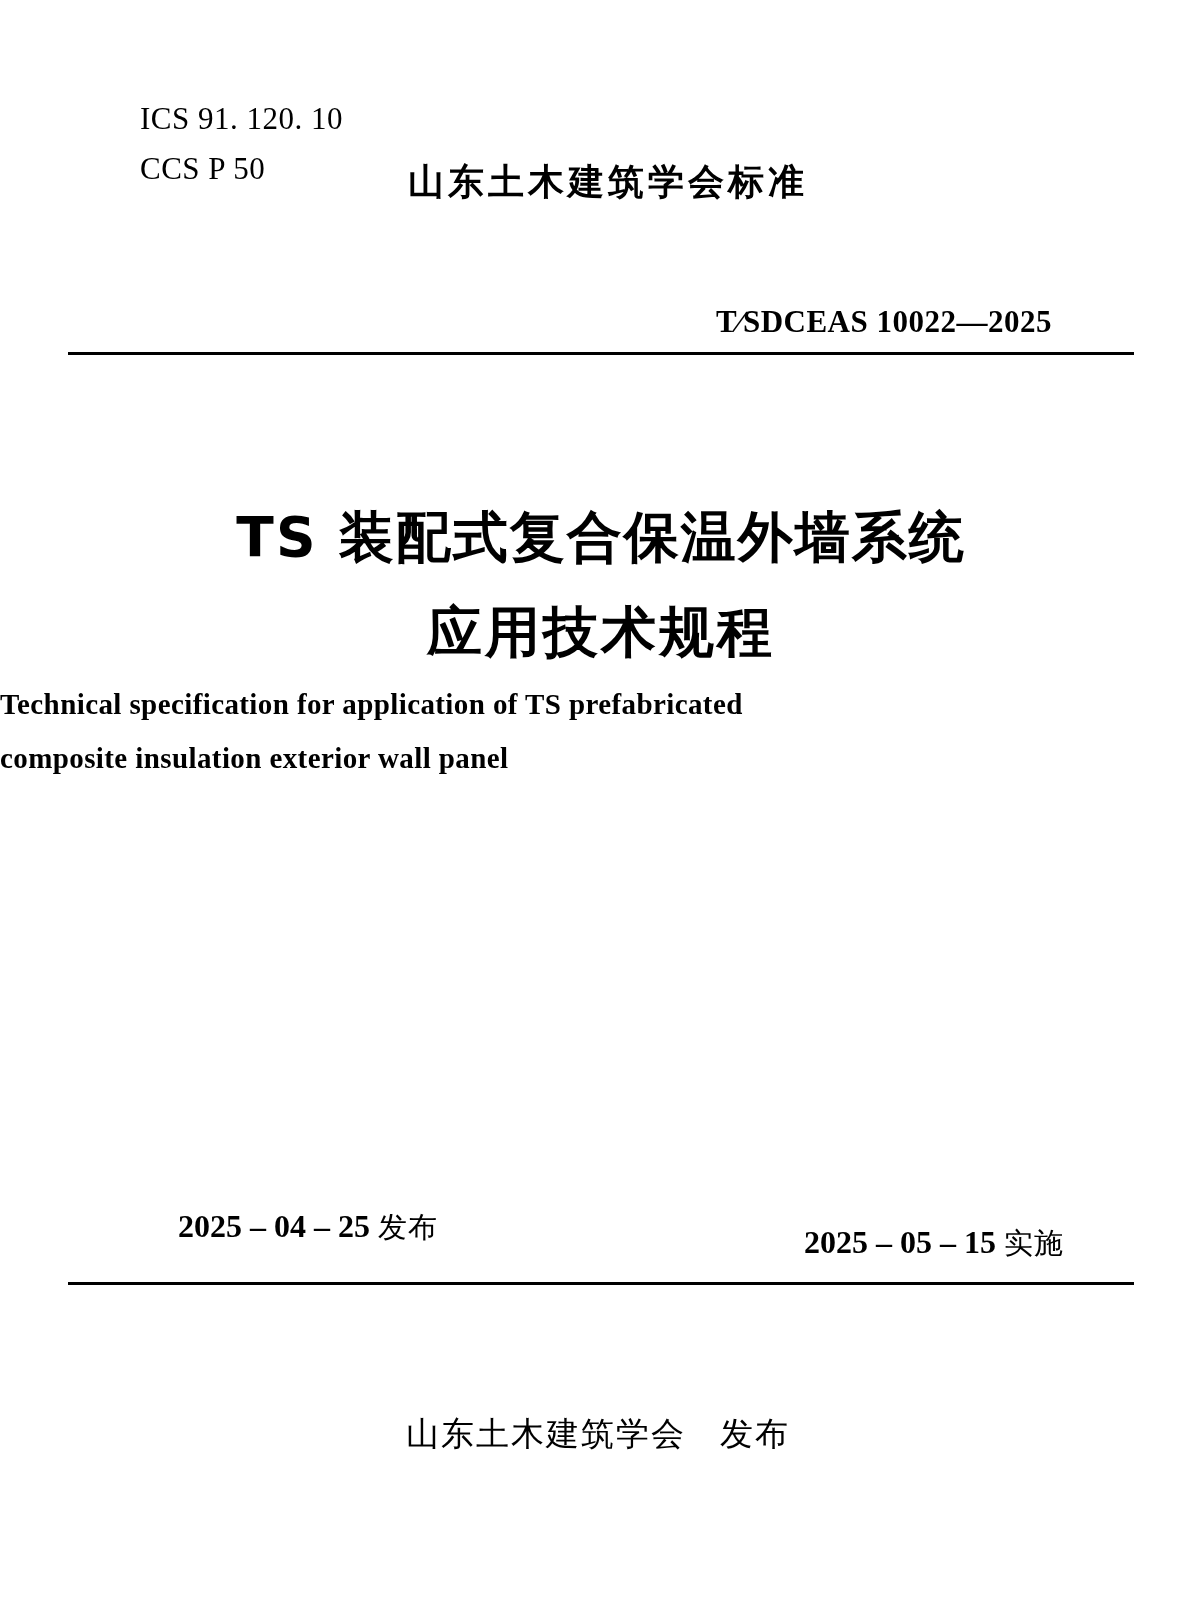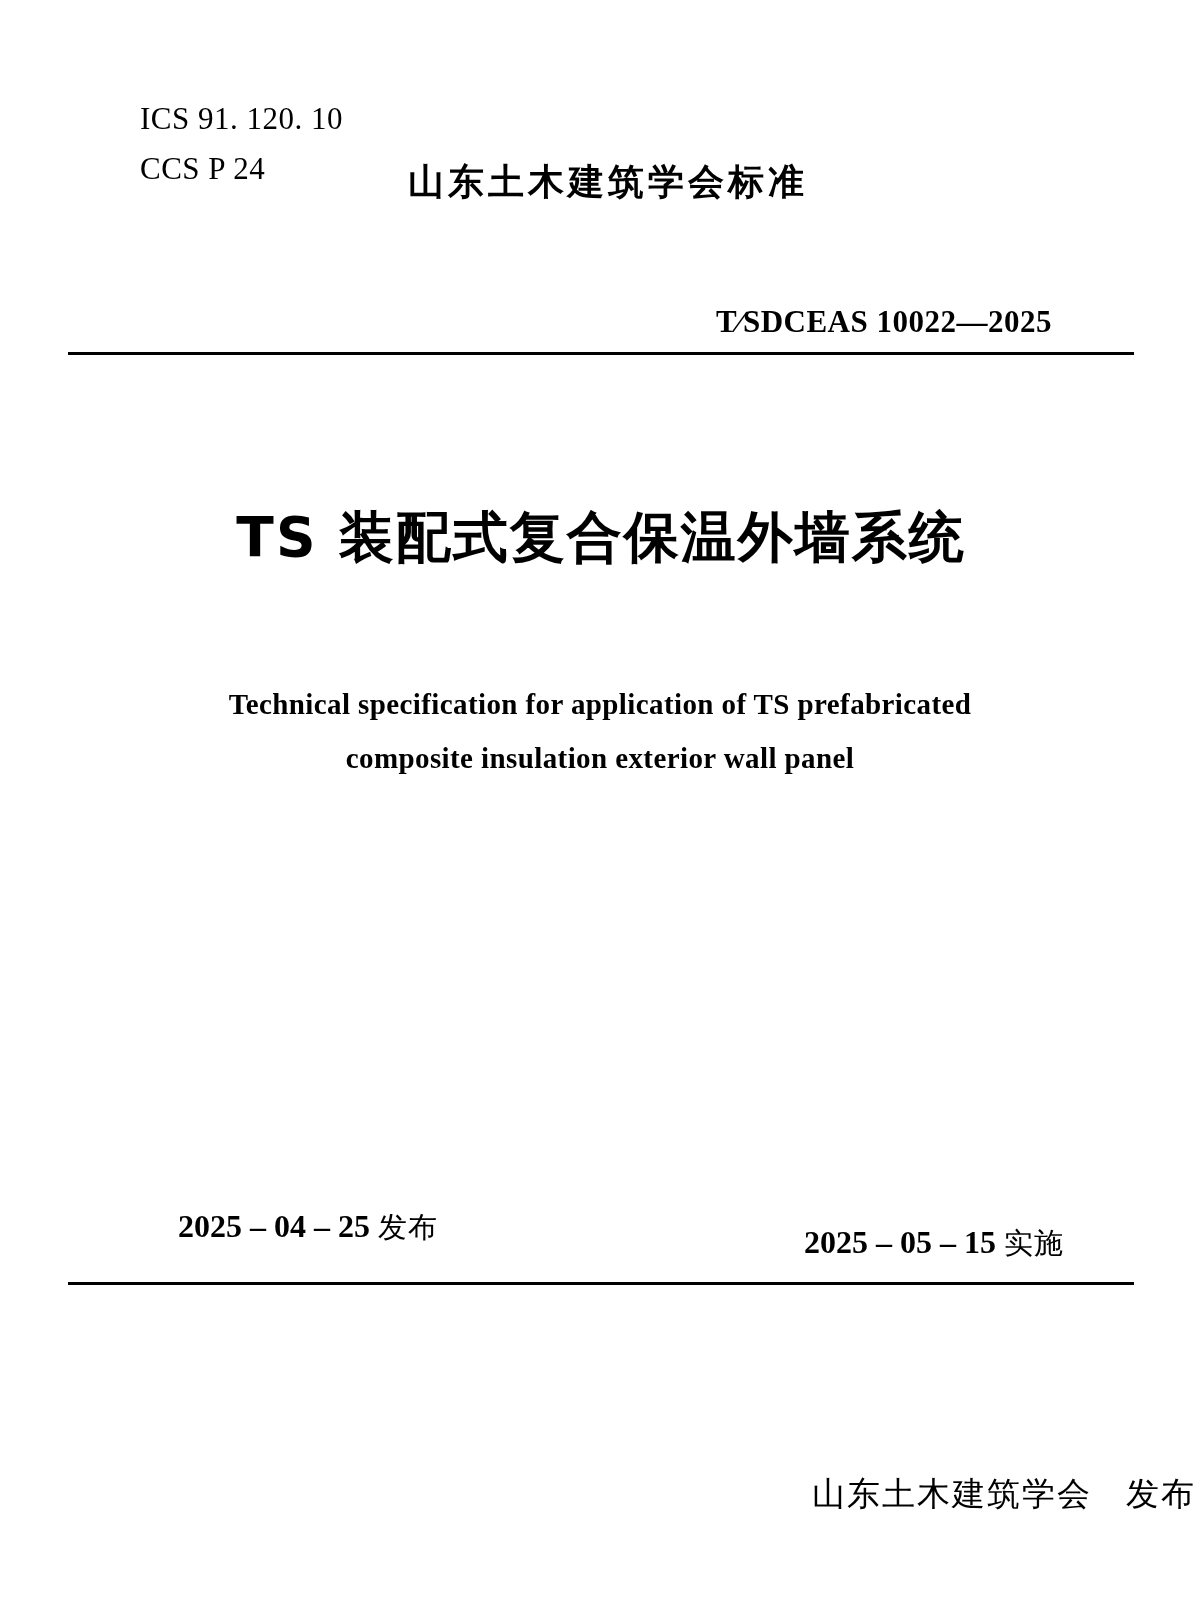--- a/index.html
+++ b/index.html
@@ -90,21 +90,20 @@
     line-height: 1.72;
     letter-spacing: 2px;
   }
   .title-zh .l2 { letter-spacing: 3px; }
 
   .title-en {
     position: absolute;
     left: 0;
     top: 678px;
     width: 1200px;
-    text-align: center;
     font-family: "Liberation Serif", serif;
     font-weight: bold;
     font-size: 29px;
     line-height: 1.85;
     letter-spacing: 0.4px;
   }
 
   
   .dates {
     position: absolute;
@@ -136,49 +135,50 @@
     top: 1282px;
     width: 1066px;
     height: 3px;
     background: #000000;
   }
 
   
   .publisher {
     position: absolute;
     left: 0;
-    top: 1472px;
+    top: 1412px;
     width: 1196px;
-    text-align: right;
+    text-align: center;
     font-family: "DejaVu Sans", sans-serif;
     font-size: 33px;
     letter-spacing: 2px;
   }
   .publisher .gap { display: inline-block; width: 34px; }
 </style>
 </head>
 <body>
 
 <div class="page">
 
   <div class="header">
     <div class="ics-block">
       <div class="ics-line">ICS 91. 120. 10</div>
-      <div class="ics-line">CCS P 24</div>
+      <div class="ics-line">CCS P 50</div>
     </div>
 
     <div class="society-title">山东土木建筑学会标准</div>
 
     <div class="std-number">T∕SDCEAS 10022—2025</div>
   </div>
 
   <div class="rule-top"></div>
 
   <div class="title-zh">
     <div class="l1">TS 装配式复合保温外墙系统</div>
+    <div class="l2">应用技术规程</div>
   </div>
 
   <div class="title-en">
     <div>Technical specification for application of TS prefabricated</div>
     <div>composite insulation exterior wall panel</div>
   </div>
 
   <div class="dates">
     <div class="date-item date-left">
       <span>2025 – 04 – 25</span><span class="cn">发布</span>

